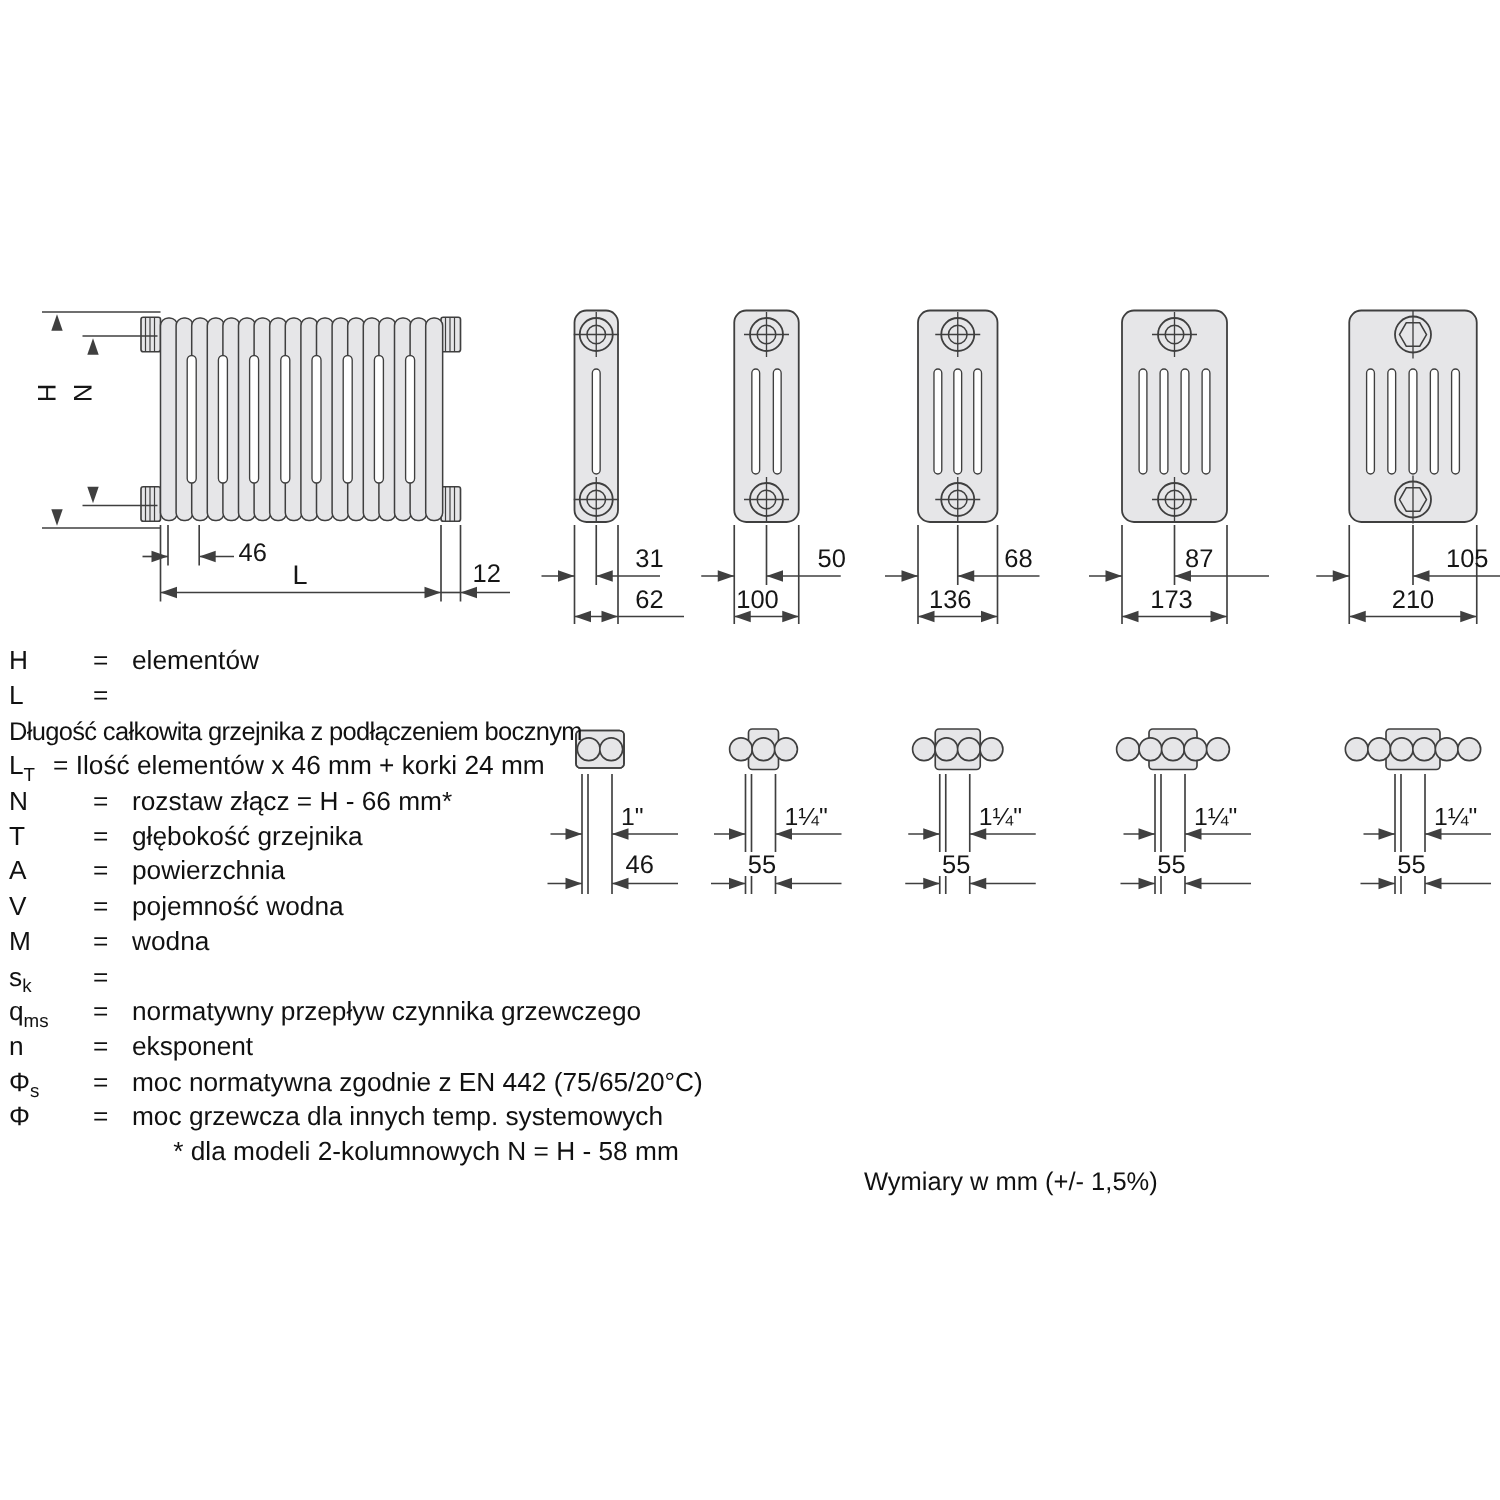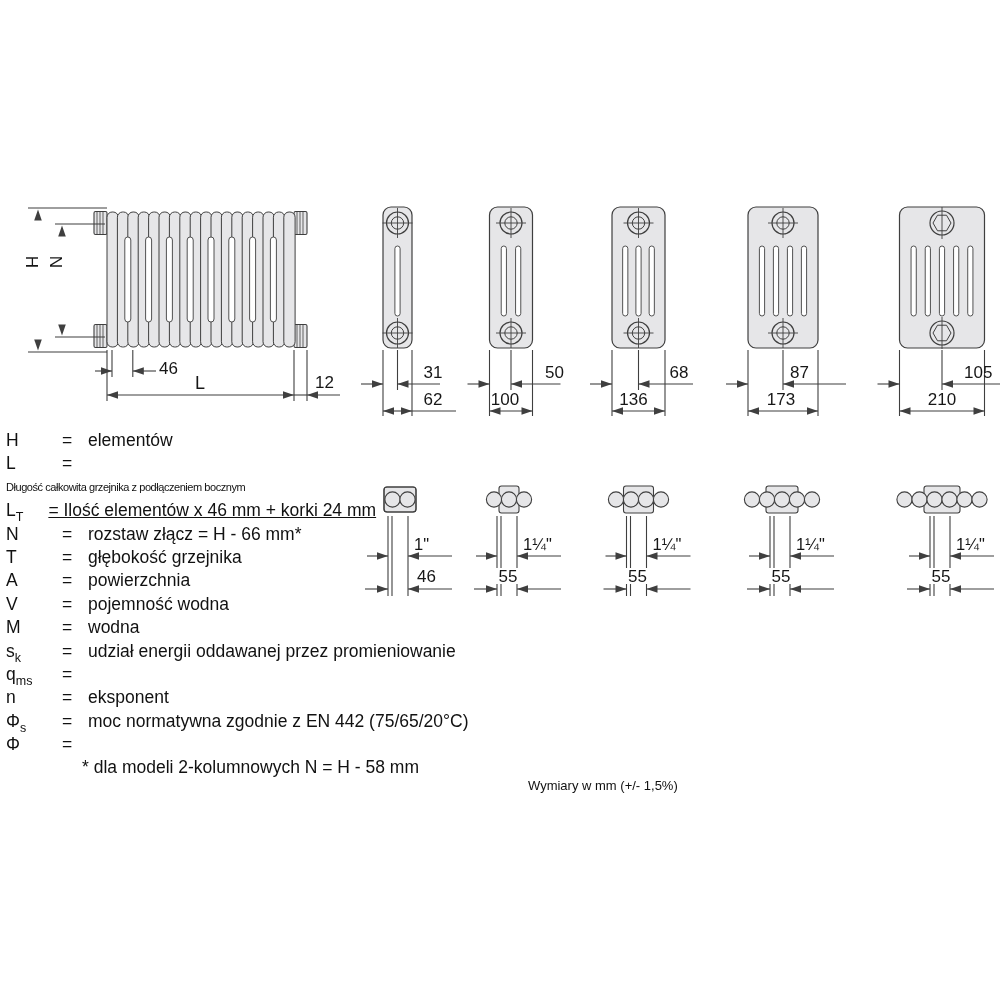--- a/index.html
+++ b/index.html
@@ -8,24 +8,24 @@
     font-family:"Liberation Sans", sans-serif;color:#111111;overflow:hidden;
   }
   svg text{font-family:"Liberation Sans", sans-serif;fill:#161616;}
   .diagram{position:absolute;left:0;top:0;}
   .legend{position:absolute;left:6px;top:429px;width:480px;font-size:17.5px;line-height:23.4px;}
   .lrow{display:flex;height:23.4px;align-items:baseline;white-space:nowrap;}
   .sym{width:56px;flex:none;}
   .eq{width:26px;flex:none;}
   sub{font-size:12.5px;}
   .free{display:block;}
-  .condensed{font-size:11px;letter-spacing:-0.45px;}
-  .txt3{margin-left:25px;text-decoration:underline;}
-  .note-row{padding-left:76px;}
-  .units{position:absolute;left:528px;top:778px;font-size:13px;white-space:nowrap;}
+  .condensed{font-size:17px;letter-spacing:-0.45px;}
+  .txt3{margin-left:12px;}
+  .note-row{padding-left:76px;text-align:center;}
+  .units{position:absolute;left:576px;top:778px;font-size:17px;white-space:nowrap;}
 </style>
 </head>
 <body>
 
 <svg id="diagram" class="diagram" width="1000" height="625" viewBox="0 0 1000 625">
     <g>
       <rect x="94" y="211.5" width="13" height="23" rx="1.5" ry="1.5" fill="#e6e6e8" stroke="#3f3f3f" stroke-width="1.1"></rect>
       <line x1="97" y1="211.5" x2="97" y2="234.5" stroke="#3f3f3f" stroke-width="0.8"></line>
       <line x1="100" y1="211.5" x2="100" y2="234.5" stroke="#3f3f3f" stroke-width="0.8"></line>
       <line x1="103" y1="211.5" x2="103" y2="234.5" stroke="#3f3f3f" stroke-width="0.8"></line>
@@ -381,43 +381,44 @@
 
   <div class="lrow">
     <span class="sym"><span>M</span><sub></sub></span>
     <span class="eq">=</span>
     <span class="txt">wodna</span>
   </div>
 
   <div class="lrow">
     <span class="sym"><span>s</span><sub>k</sub></span>
     <span class="eq">=</span>
-    <span class="txt">udział energii oddawanej przez promieniowanie</span>
   </div>
 
   <div class="lrow">
     <span class="sym"><span>q</span><sub>ms</sub></span>
     <span class="eq">=</span>
+    <span class="txt">normatywny przepływ czynnika grzewczego</span>
   </div>
 
   <div class="lrow">
     <span class="sym"><span>n</span><sub></sub></span>
     <span class="eq">=</span>
     <span class="txt">eksponent</span>
   </div>
 
   <div class="lrow">
     <span class="sym"><span>Φ</span><sub>s</sub></span>
     <span class="eq">=</span>
     <span class="txt">moc normatywna zgodnie z EN 442 (75/65/20°C)</span>
   </div>
 
   <div class="lrow">
     <span class="sym"><span>Φ</span><sub></sub></span>
     <span class="eq">=</span>
+    <span class="txt">moc grzewcza dla innych temp. systemowych</span>
   </div>
 
   <div class="lrow free note-row">
     <span class="txt">* dla modeli 2-kolumnowych N = H - 58 mm</span>
   </div>
 </div>
 
 <div class="units">Wymiary w mm (+/- 1,5%)</div>
 
 </body></html>

